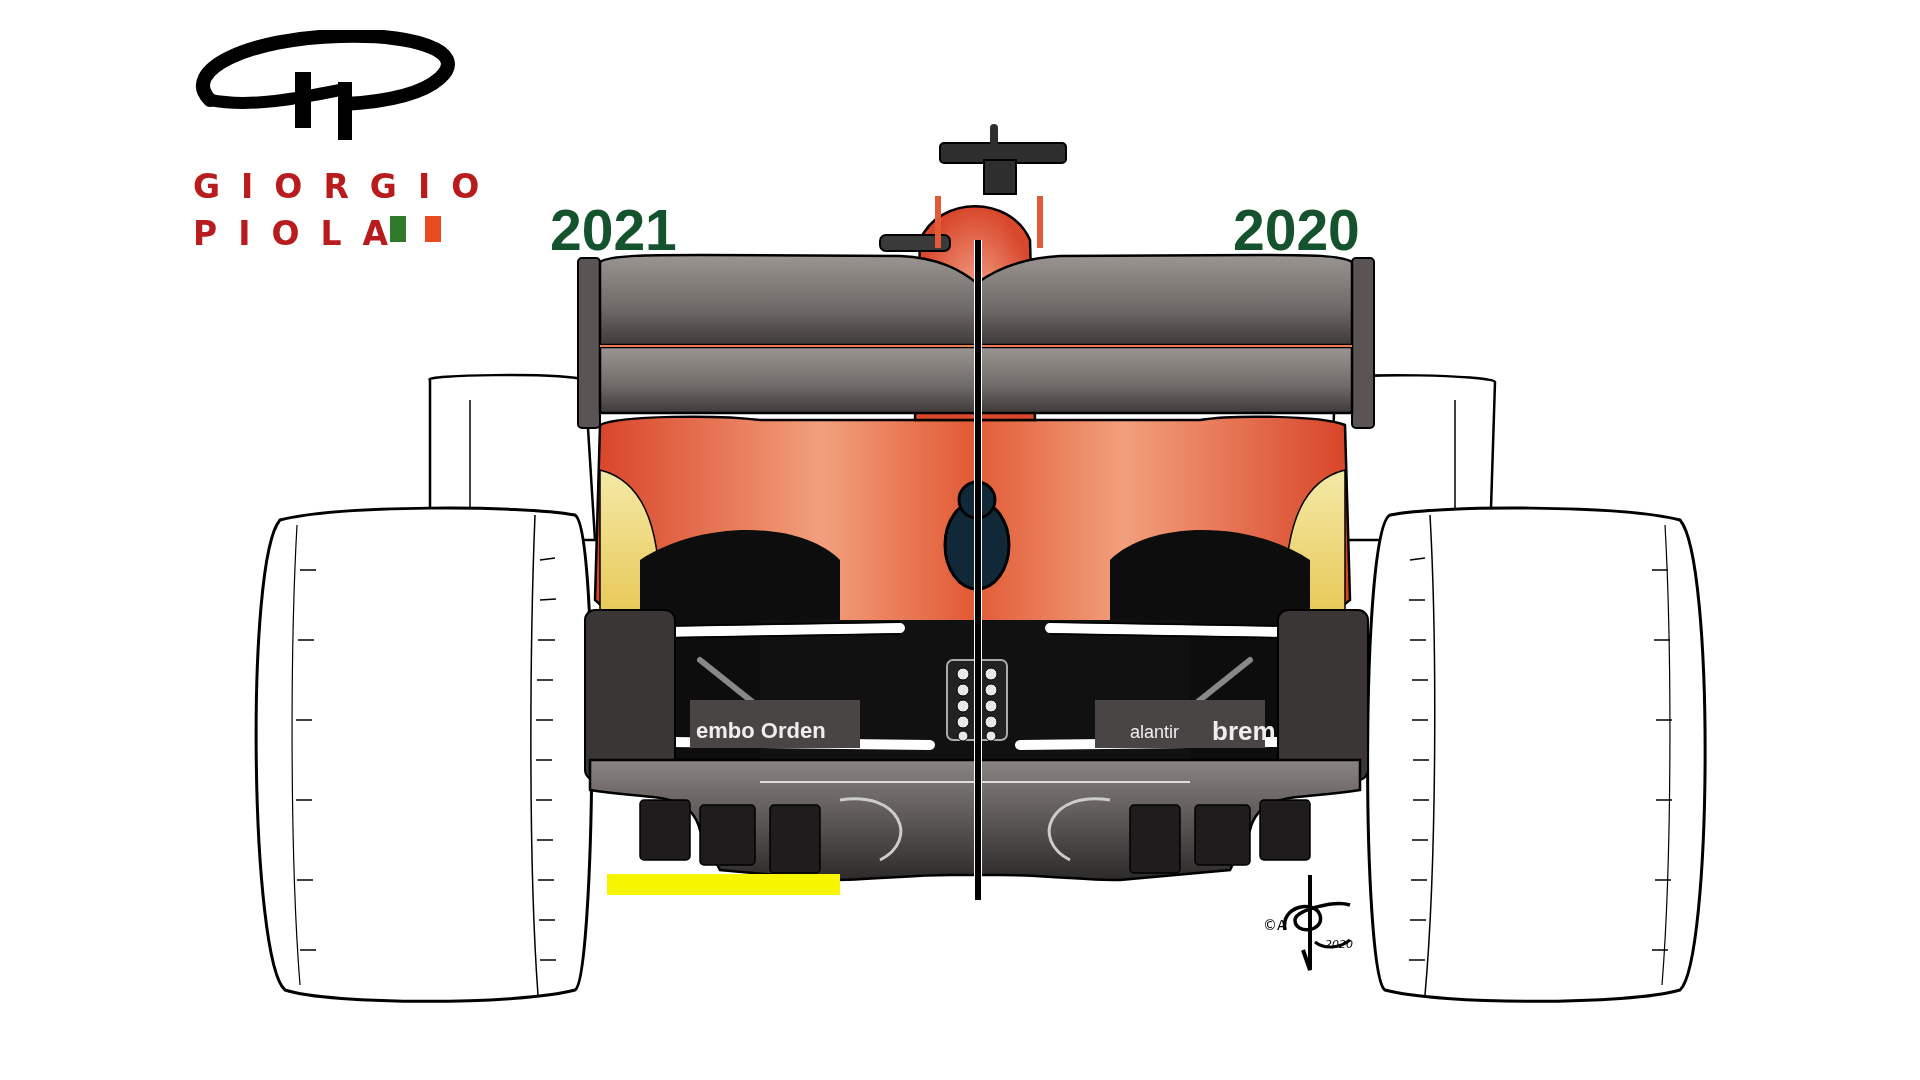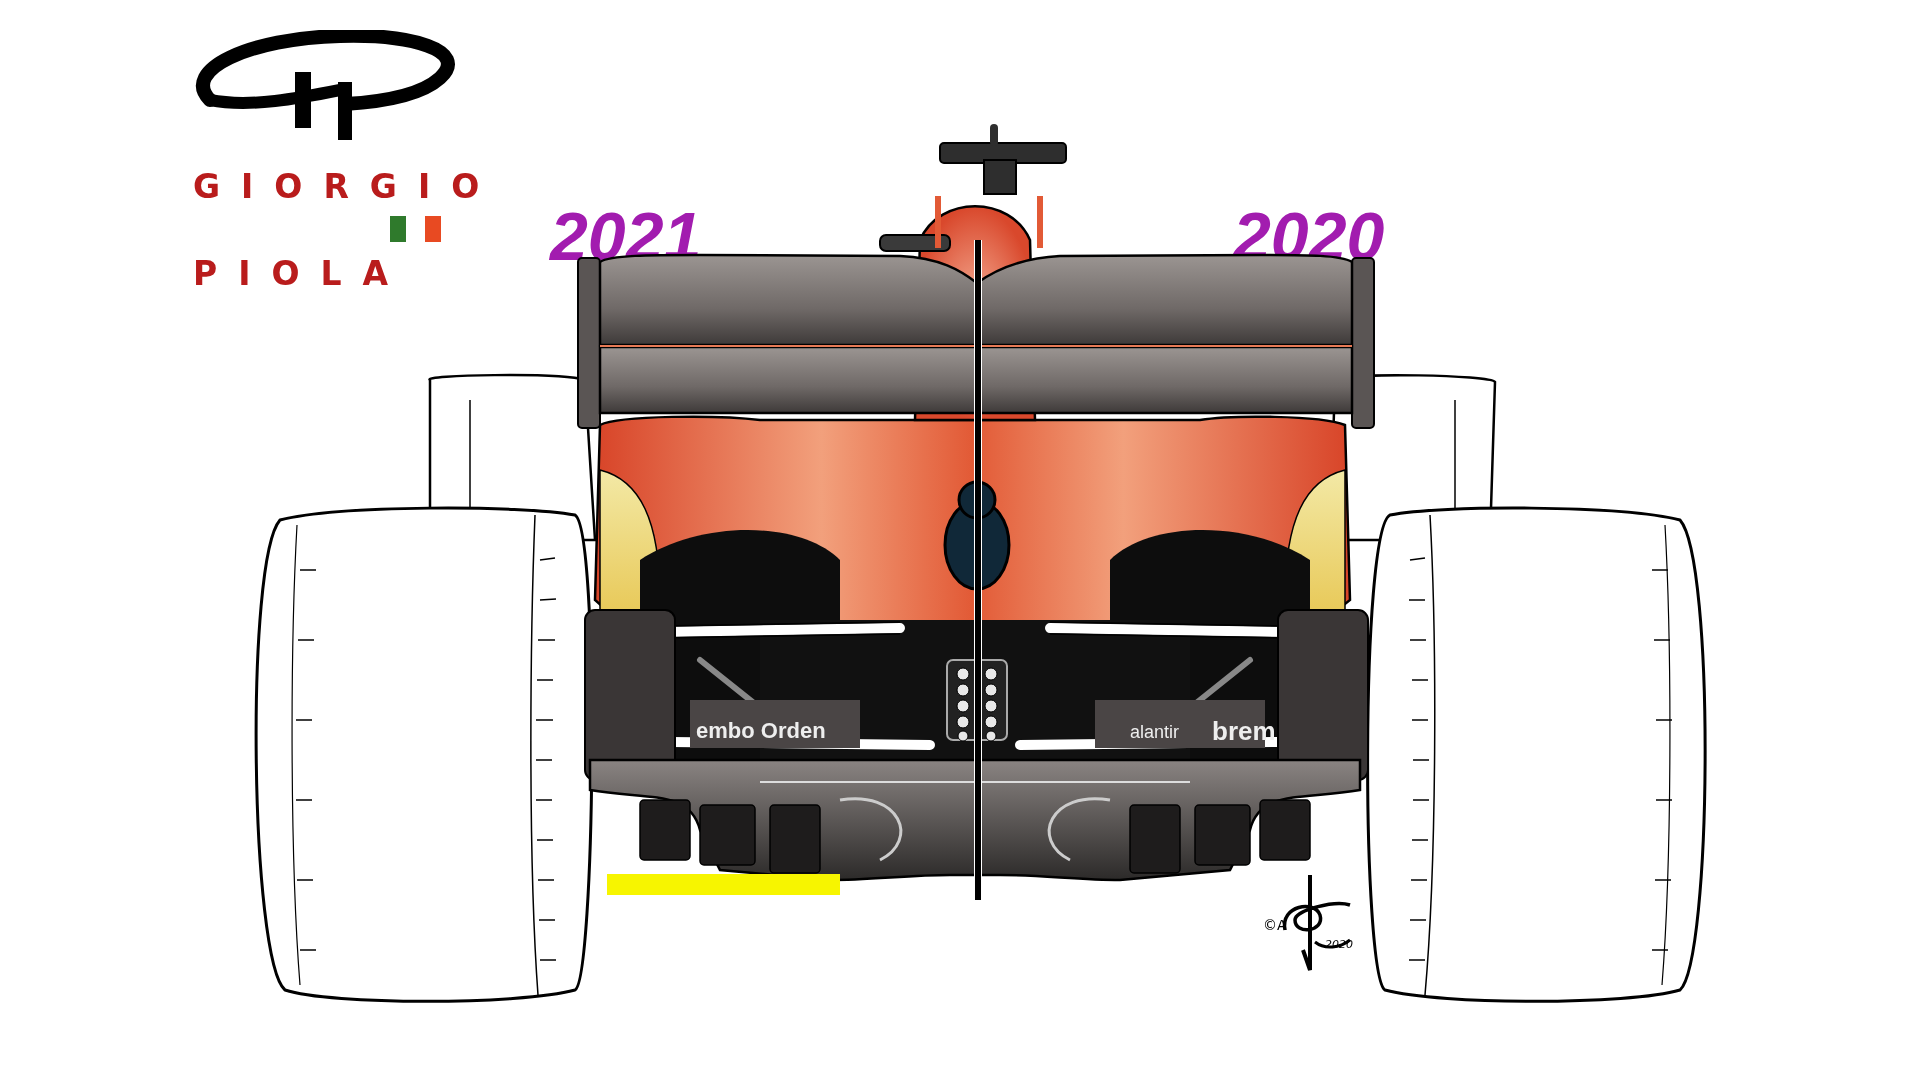--- a/index.html
+++ b/index.html
@@ -3,26 +3,26 @@
 <meta charset="utf-8">
 <style>
   html, body { margin: 0; padding: 0; background: #ffffff; }
   body { width: 1920px; height: 1080px; position: relative; overflow: hidden; font-family: "Liberation Sans", sans-serif; }
   .abs { position: absolute; }
 
   
   .logo-mark { left: 190px; top: 30px; width: 270px; height: 110px; }
   .logo-text { left: 193px; font-weight: 700; font-size: 33px; letter-spacing: 21px; color: #b91c1c; font-family: "DejaVu Sans", sans-serif; line-height: 1; }
   .logo-line1 { top: 170px; }
-  .logo-line2 { top: 217px; margin-top: 40px; }
+  .logo-line2 { top: 217px; }
   .flag-green { left: 390px; top: 216px; width: 16px; height: 26px; background: #2f7a2c; }
   .flag-red { left: 425px; top: 216px; width: 16px; height: 26px; background: #e84a22; }
 
   
-  .year { font-weight: 700; font-style: italic; font-size: 68px; color: #a21caf; line-height: 1; font-family: "Liberation Sans", sans-serif; }
+  .year { font-weight: 700; font-size: 57px; color: #14532d; line-height: 1; font-family: "Liberation Sans", sans-serif; }
   .year-left { left: 550px; top: 202px; }
   .year-right { left: 1233px; top: 202px; }
 
   
   .car { left: 0; top: 0; width: 1920px; height: 1080px; }
 
   
   .highlight { left: 607px; top: 874px; width: 233px; height: 21px; }
 
   

